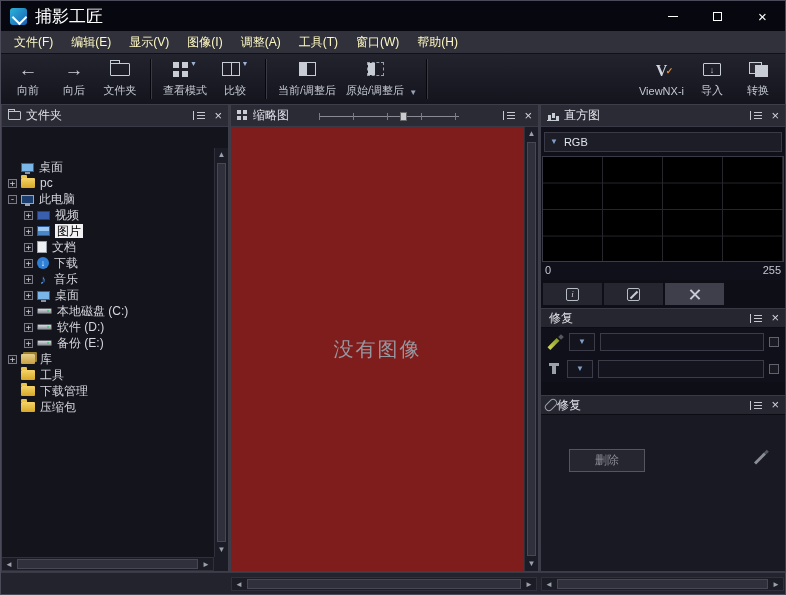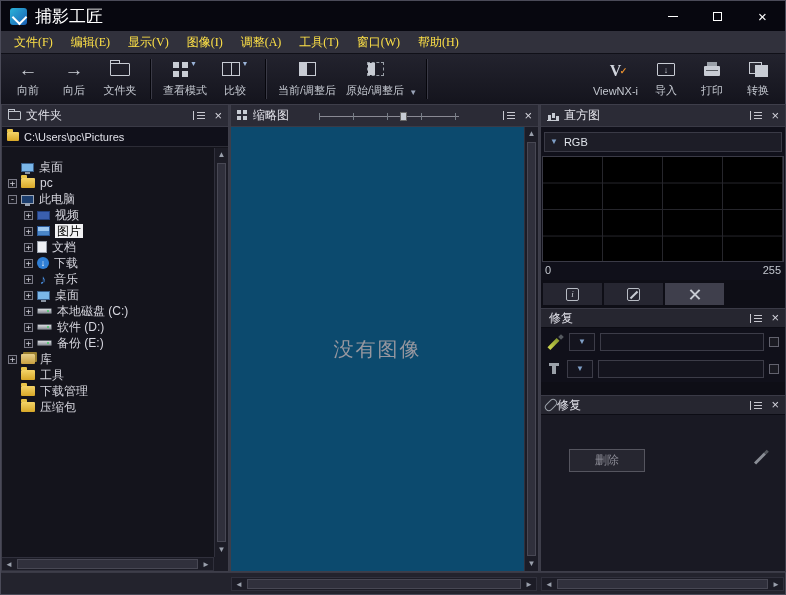--- a/index.html
+++ b/index.html
@@ -16,21 +16,21 @@
   .title-text { color:#ffffff; font-size:17px; }
   .win-controls { margin-left:auto; display:flex; height:100%; }
   .win-btn { width:45px; height:100%; display:flex; align-items:center; justify-content:center; color:#fff; }
   .glyph-min { width:10px; height:1px; background:#fff; display:block; }
   .glyph-max { width:9px; height:9px; border:1px solid #fff; display:block; }
   .glyph-close { font-size:15px; line-height:15px; color:#fff; }
 
   
   .menubar { position:absolute; top:30px; left:0; right:0; height:23px; background:#31313c;
     display:flex; align-items:center; padding-left:4px; border-bottom:1px solid #101018; }
-  .menu-item { padding:0 9px; font-size:12px; color:#fde047; line-height:22px;font-family:Liberation Serif, serif; }
+  .menu-item { padding:0 9px; font-size:12px; color:#fef9c3; line-height:22px; }
 
   
   .toolbar { position:absolute; top:53px; left:0; right:0; height:50px;
     background:linear-gradient(#23232e,#14141d); display:flex; align-items:center; padding:0 4px; }
   .tb-btn { display:flex; flex-direction:column; align-items:center; justify-content:center;
     min-width:46px; height:46px; gap:4px; padding:0 5px; }
   .tb-iconrow { height:19px; display:flex; align-items:flex-start; justify-content:center; }
   .tb-label { font-size:11px; color:#c4c8d0; white-space:nowrap; }
   .tb-arrow { font-size:19px; line-height:19px; color:#cdd1d8; }
   .tb-caret { font-size:7px; color:#9ab4d8; margin-left:2px; line-height:8px; }
@@ -129,21 +129,21 @@
   .left-hscroll { left:0; right:14px; bottom:0; border-left:none; }
   .center-vscroll { top:22px; right:0; bottom:0; }
 
   
   .center-panel { left:229px; width:309px; }
   .thumb-slider { width:140px; height:14px; position:relative; margin-left:30px; }
   .slider-line { position:absolute; left:0; right:0; top:7px; height:1px; background:#8a8a94; }
   .slider-ticks { position:absolute; left:0; right:0; top:4px; height:7px;
     background:repeating-linear-gradient(90deg,#777d86 0 1px,transparent 1px 34px); }
   .slider-thumb { position:absolute; left:58%; top:3px; width:7px; height:9px; background:#c8ccd4; border:1px solid #666; }
-  .canvas { position:absolute; top:22px; left:0; right:14px; bottom:0; background:#0c4a6e;
+  .canvas { position:absolute; top:22px; left:0; right:14px; bottom:0; background:#7f1d1d;
     display:flex; align-items:center; justify-content:center; }
   .empty-msg { font-size:20px; color:#97979f; letter-spacing:2px; }
 
   
   .right-panel { left:539px; width:246px; display:flex; flex-direction:column; background:#10101a; }
   .hist-channel { height:20px; margin:5px 3px 4px; background:#1d1d27; border:1px solid #3a3a46;
     display:flex; align-items:center; padding:0 5px; }
   .combo-caret { font-size:8px; color:#7f9fc6; line-height:10px; }
   .hist-channel-label { font-size:11px; color:#dfe3ea; margin-left:6px; }
   .histogram { height:106px; margin:0 1px; background:#000; border:1px solid #3a3a46;
@@ -282,46 +282,36 @@
       <div class="tb-btn">
         <div class="tb-iconrow">
             <span class="tbi-import">
               <span>↓</span>
             </span>
           </div>
         <span class="tb-label">导入</span>
       </div>
       <div class="tb-btn">
         <div class="tb-iconrow">
-            <span class="tbi-print"></span>
-          </div>
-        <span class="tb-label">打印</span>
-      </div>
-      <div class="tb-btn">
-        <div class="tb-iconrow">
             <span class="tbi-convert"></span>
           </div>
         <span class="tb-label">转换</span>
       </div>
     </div>
   </div>
 
   <div class="panel left-panel">
     <div class="panel-hdr">
       <span class="ic-folder-outline"></span>
       <span class="hdr-title">文件夹</span>
       <span class="hdr-right">
         <span class="panel-menu-icon"></span>
         <span class="hdr-close">×</span>
       </span>
     </div>
-    <div class="path-bar">
-      <span class="ic-folder" style="width:12px;height:9px;"></span>
-      <span class="path-text">C:\Users\pc\Pictures</span>
-    </div>
     <div class="tree">
       <div class="tree-row indent1">
         <span class="expander hide"></span>
         <span class="ti ic-desktop"></span>
         <span class="tree-label">桌面</span>
       </div>
       <div class="tree-row indent1">
         <span class="expander">+</span>
         <span class="ti ic-folder"></span>
         <span class="tree-label">pc</span>

